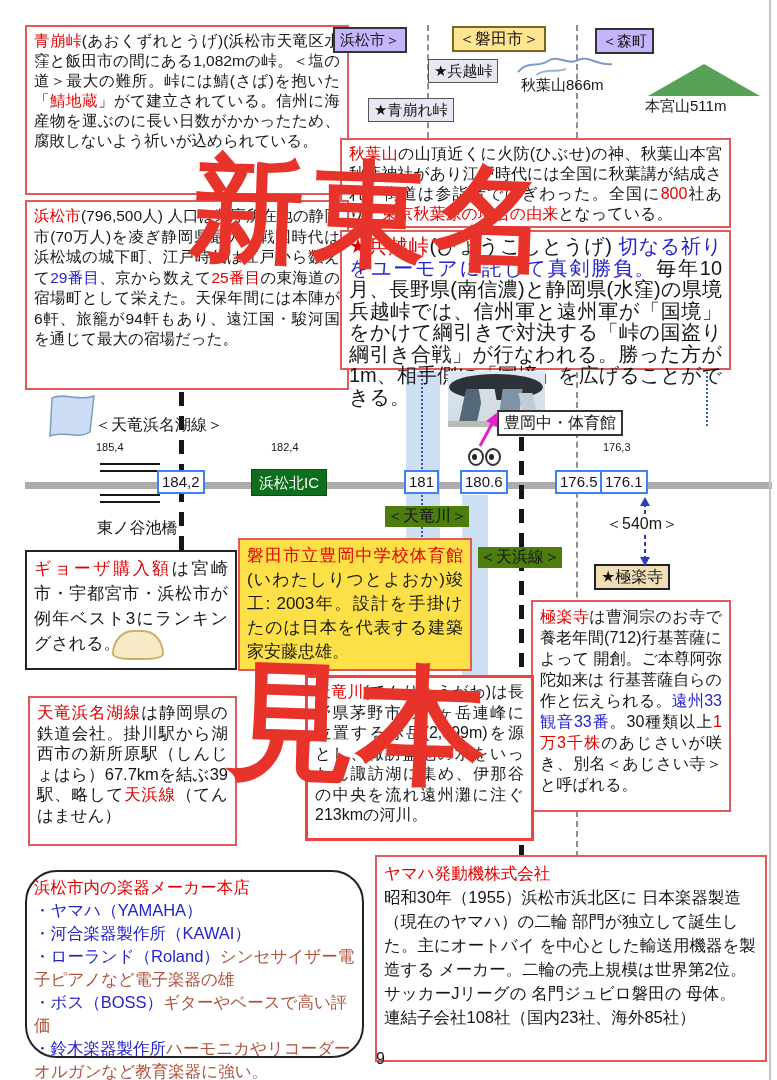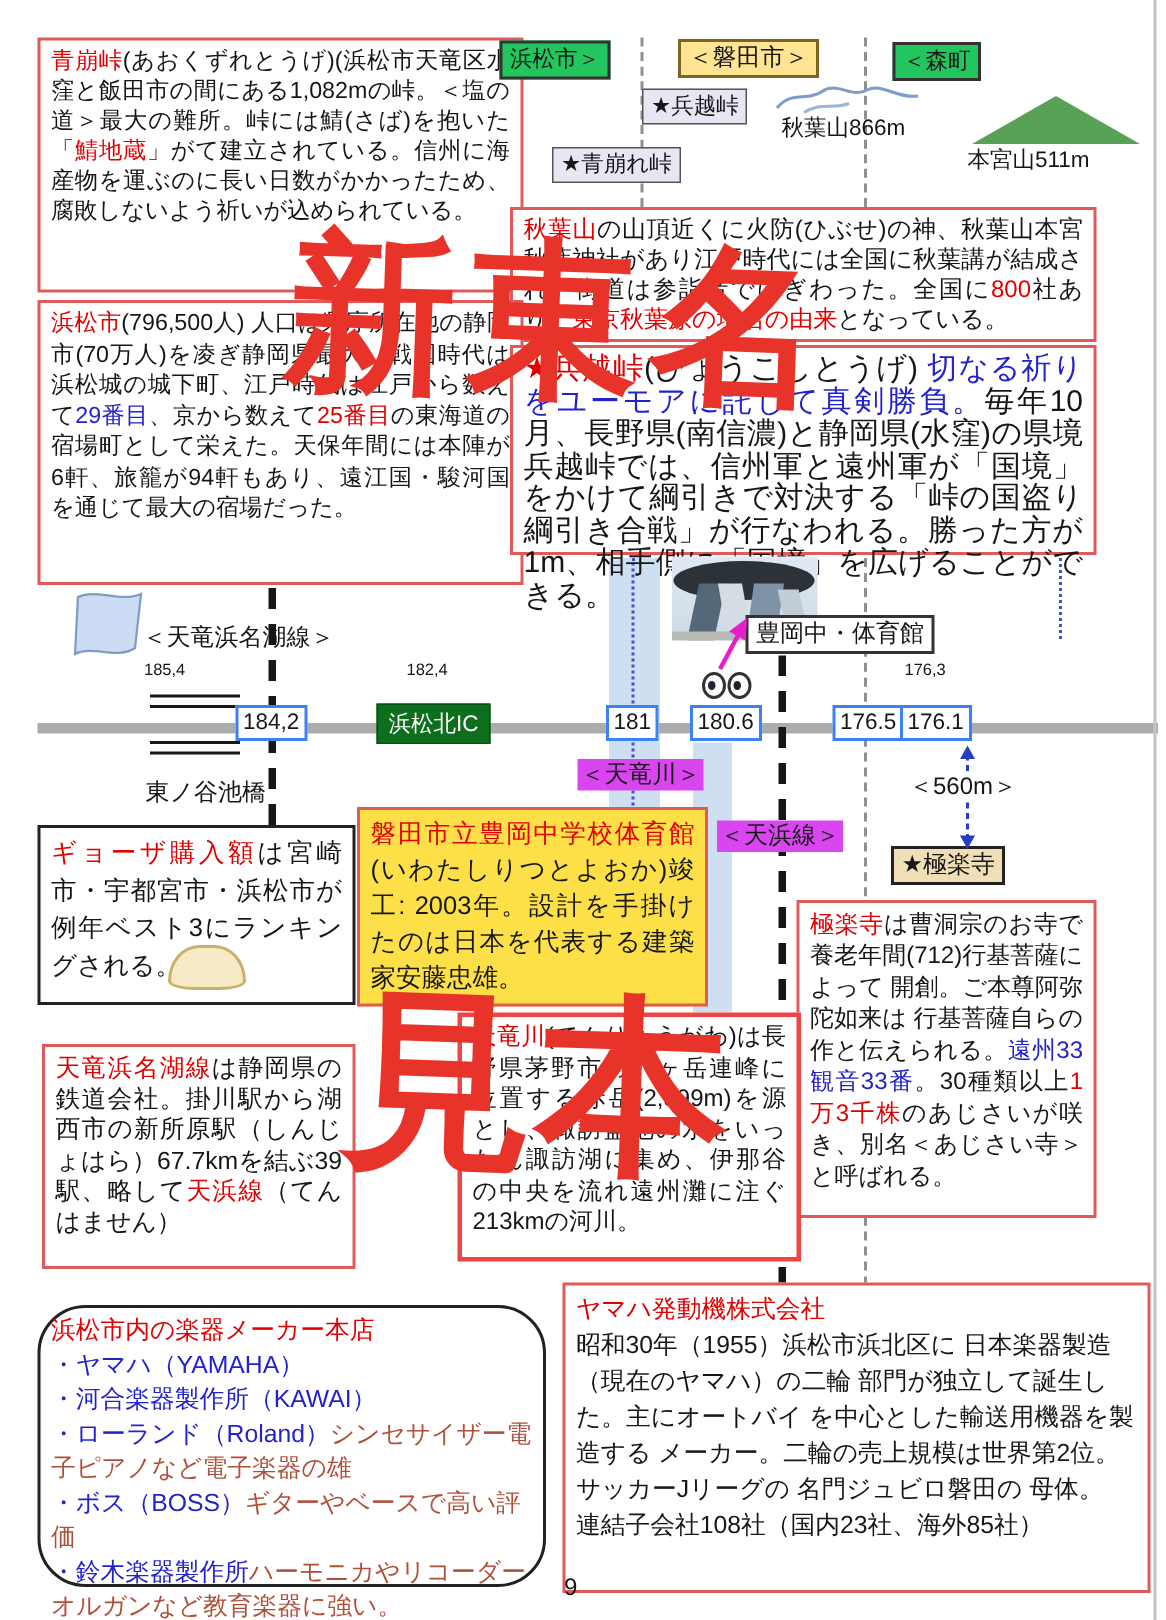--- a/index.html
+++ b/index.html
@@ -16,24 +16,24 @@
   .kmbox{position:absolute;top:470px;height:20px;background:#fff;border:2px solid #3b82f6;
          font-size:15px;line-height:20px;padding:0 3px;z-index:6;white-space:nowrap;}
   .kmtext{position:absolute;font-size:11px;z-index:6;white-space:nowrap;}
   .ic{position:absolute;left:251px;top:469px;background:#0d6e1d;color:#fff;font-size:15px;
       line-height:21px;padding:2px 7px;z-index:6;border:1px solid #084f13;white-space:nowrap;}
   .bridgepair{position:absolute;left:100px;width:60px;height:5px;border-top:2px solid #161616;border-bottom:2px solid #161616;z-index:4;}
   
   .maplabel{position:absolute;z-index:6;font-size:15px;line-height:20px;padding:1px 5px;
             background:#fff;border:2px solid #333;white-space:nowrap;}
   .lav{background:#e7e7f3;border:1px solid #555;}
-  .bluebg{background:#22c55e;}
+  .bluebg{background:#c4b5fd;}
   .yellowbg{background:#ffe492;border:2px solid #7c6520;font-size:16px;}
   .tanbg{background:#f0dfb6;border:2px solid #222;font-size:16px;}
-  .whitebg{border:none;background:#d946ef;padding:0 2px;}
+  .whitebg{border:none;background:#4d7c0f;padding:0 2px;}
   
   .note{position:absolute;background:#fff;border:2px solid #e05a5a;padding:4px 7px;z-index:5;
         font-size:15.5px;line-height:20px;text-align:justify;}
   .note.bk{border-color:#222;}
   .note.pink{background:#fde047;}
   .note.gray{border:3px solid #ef4444;}
   .r{color:#e00000;} .b{color:#2323cc;} .br{color:#b0503a;}
   
   .wm{position:absolute;color:#e8332a;font-weight:bold;z-index:10;line-height:1;
       transform:rotate(2deg);letter-spacing:8px;white-space:nowrap;}
@@ -140,21 +140,21 @@
   </svg>
   <div class="maplabel" style="left:497px;top:410px;font-size:16px;z-index:6;"><span>豊岡中・体育館</span></div>
 
   <div class="kmtext whitebg" style="left:385px;top:506px;font-size:16px;z-index:6;"><span>＜天竜川＞</span></div>
   <div class="kmtext whitebg" style="left:478px;top:547px;font-size:16px;z-index:6;"><span>＜天浜線＞</span></div>
 
   <svg style="left:638px;top:497px;" width="14" height="18">
     <line x1="7" y1="17" x2="7" y2="8" stroke="#2a3cc0" stroke-width="2" stroke-dasharray="4,3"></line>
     <polygon points="7,0 2,9 12,9" fill="#2a3cc0"></polygon>
   </svg>
-  <div class="kmtext" style="left:606px;top:514px;font-size:16px;z-index:6;"><span>＜560m＞</span></div>
+  <div class="kmtext" style="left:606px;top:514px;font-size:16px;z-index:6;"><span>＜540m＞</span></div>
   <svg style="left:638px;top:535px;" width="14" height="32">
     <line x1="7" y1="0" x2="7" y2="23" stroke="#2a3cc0" stroke-width="2" stroke-dasharray="4,3"></line>
     <polygon points="7,31 2,22 12,22" fill="#2a3cc0"></polygon>
   </svg>
   <div class="maplabel tanbg" style="left:594px;top:564px;z-index:6;"><span>★極楽寺</span></div>
 
   <div class="note bk" style="left:25px;top:550px;width:194px;height:108px;font-size:17px;line-height:25px;">
     <span class="r">ギョーザ購入額</span><span>は宮崎市・宇都宮市・浜松市が例年ベスト3にランキングされる。</span>
   </div>
   <div class="gyoza" style="left:112px;top:630px;"></div>

